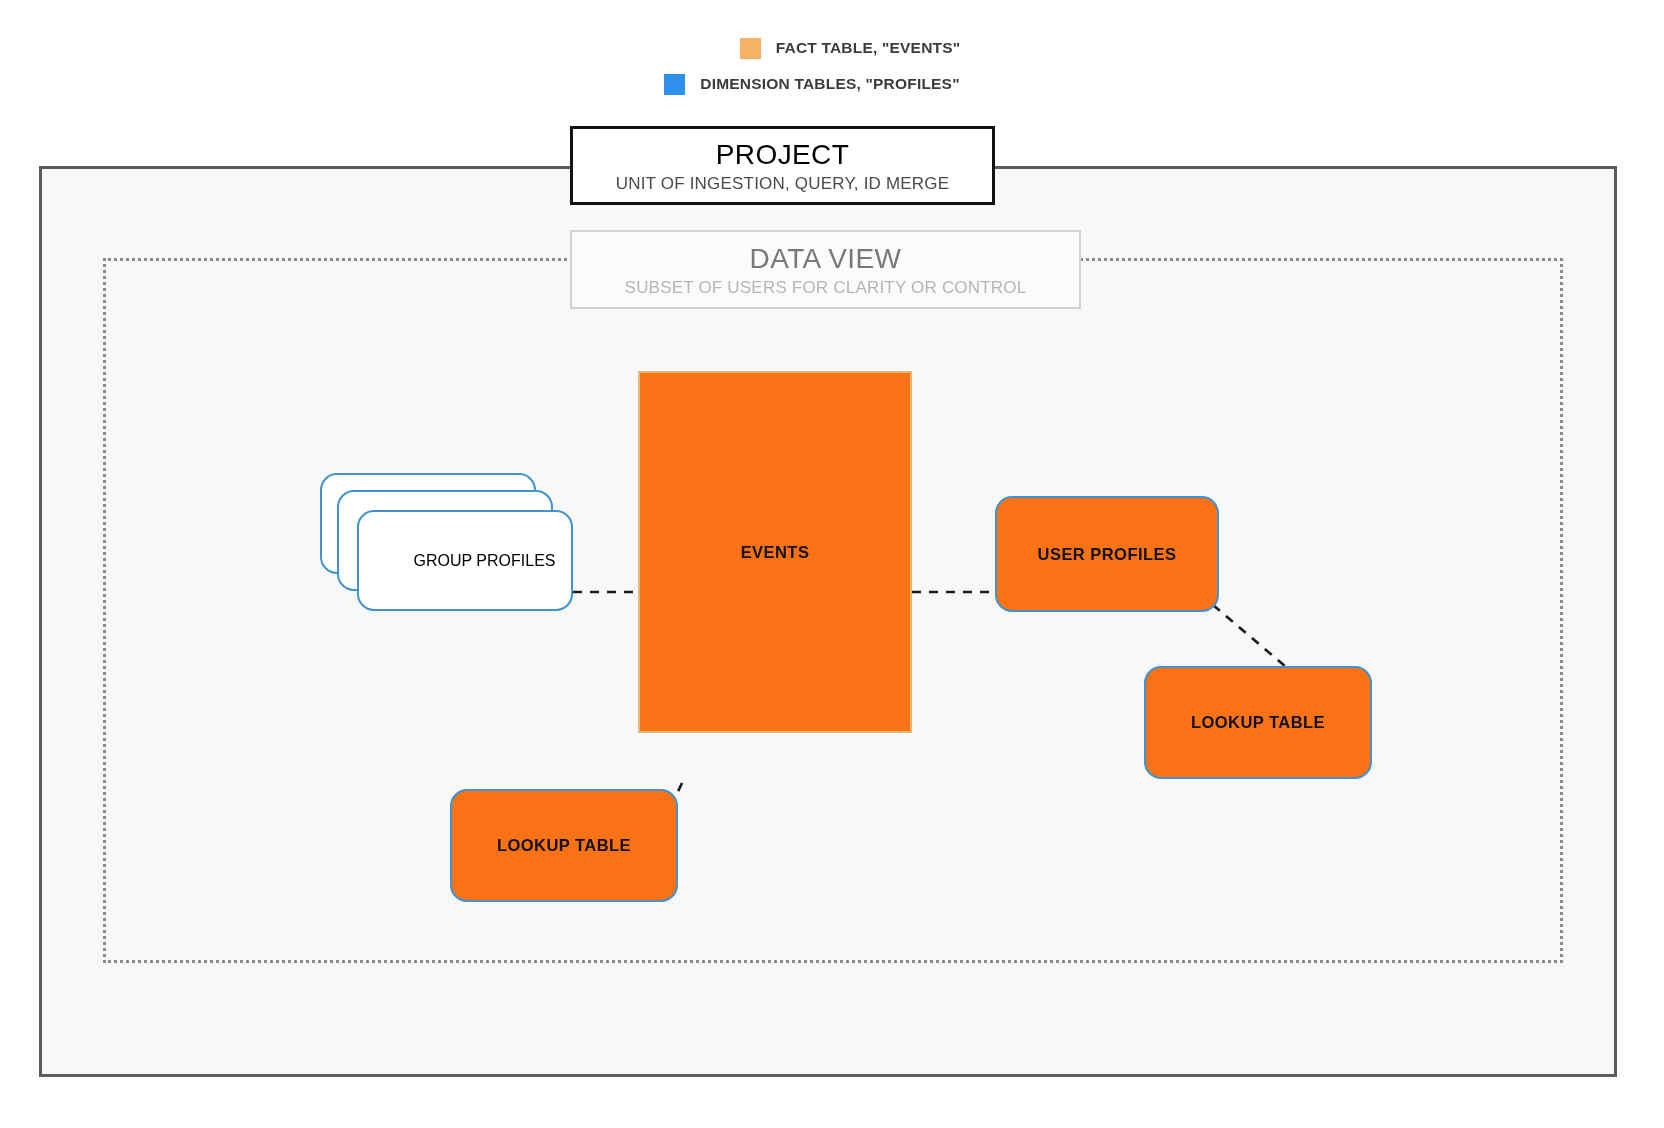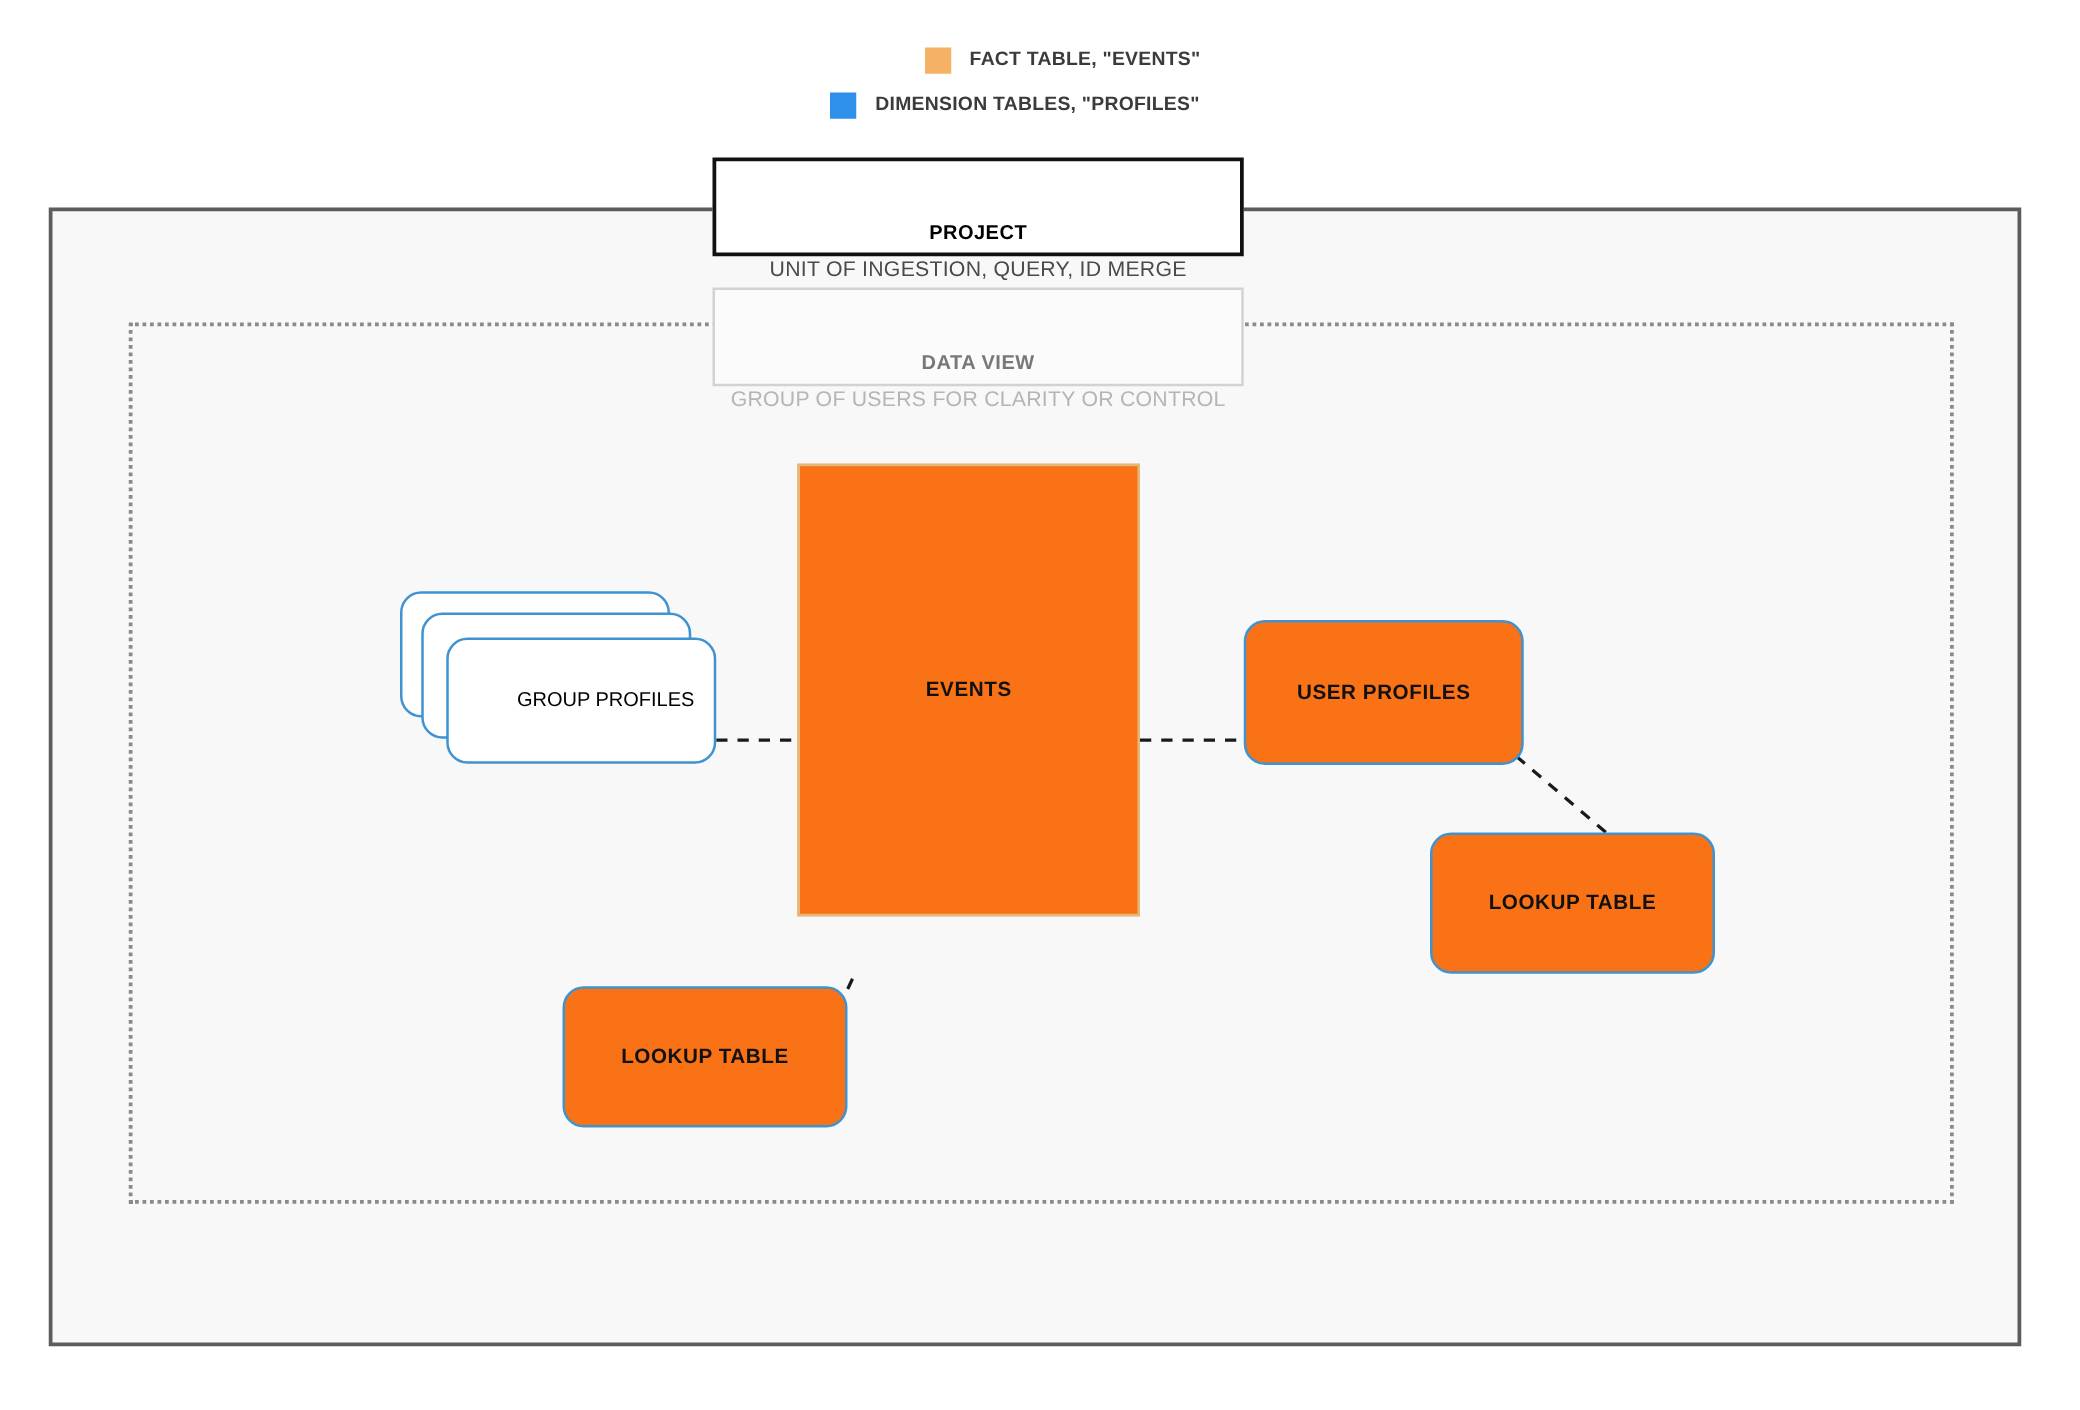--- a/index.html
+++ b/index.html
@@ -74,25 +74,24 @@
 
   
   .title-card {
     position: absolute;
     box-sizing: border-box;
     background: #ffffff;
     text-align: center;
     padding-top: 13px;
   }
   .title-card .t-title {
-    font-size: 16px;
-    font-weight: bold;
+    font-size: 28px;
+    font-weight: normal;
     letter-spacing: 0.4px;
     line-height: 26px;
-    margin-top: 32px;
   }
   .title-card .t-sub {
     font-size: 17px;
     font-weight: normal;
     letter-spacing: 0.2px;
     line-height: 26px;
     margin-top: 3px;
   }
 
   #project-card {
@@ -101,21 +100,21 @@
     width: 425px;
     height: 79px;
     border: 3px solid #111111;
   }
   #project-card .t-title { color: #000000; }
   #project-card .t-sub   { color: #4a4a4a; }
 
   #dataview-card {
     left: 570px;
     top: 230px;
-    width: 425px;
+    width: 511px;
     height: 79px;
     border: 2px solid #d2d2d2;
     background: #fbfbfb;
     padding-top: 14px;
   }
   #dataview-card .t-title { color: #787878; }
   #dataview-card .t-sub   { color: #b5b5b5; }
 
   
   .entity {
@@ -214,21 +213,21 @@
   <line x1="682" y1="783" x2="653" y2="845" stroke="#1a1a1a" stroke-width="2.6" stroke-dasharray="9 8"></line>
 </svg>
 
 <div class="title-card" id="project-card">
   <div class="t-title">PROJECT</div>
   <div class="t-sub">UNIT OF INGESTION, QUERY, ID MERGE</div>
 </div>
 
 <div class="title-card" id="dataview-card">
   <div class="t-title">DATA VIEW</div>
-  <div class="t-sub">GROUP OF USERS FOR CLARITY OR CONTROL</div>
+  <div class="t-sub">SUBSET OF USERS FOR CLARITY OR CONTROL</div>
 </div>
 
 <div class="entity fact" id="events-box">
   <span class="e-label">EVENTS</span>
 </div>
 
 <div id="group-profiles-stack">
   <div class="stack-card" id="group-card-back"></div>
   <div class="stack-card" id="group-card-mid"></div>
   <div class="stack-card" id="group-card-front">

